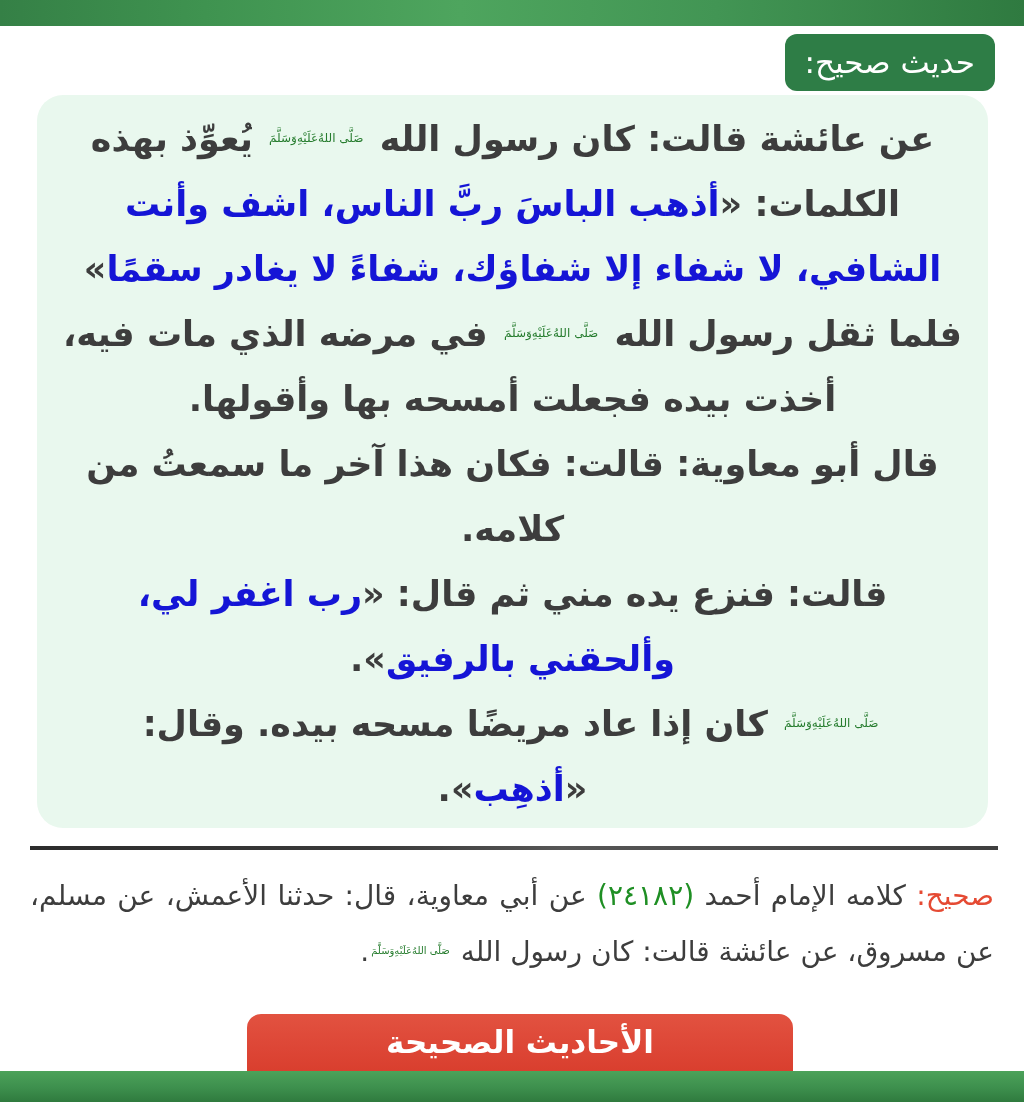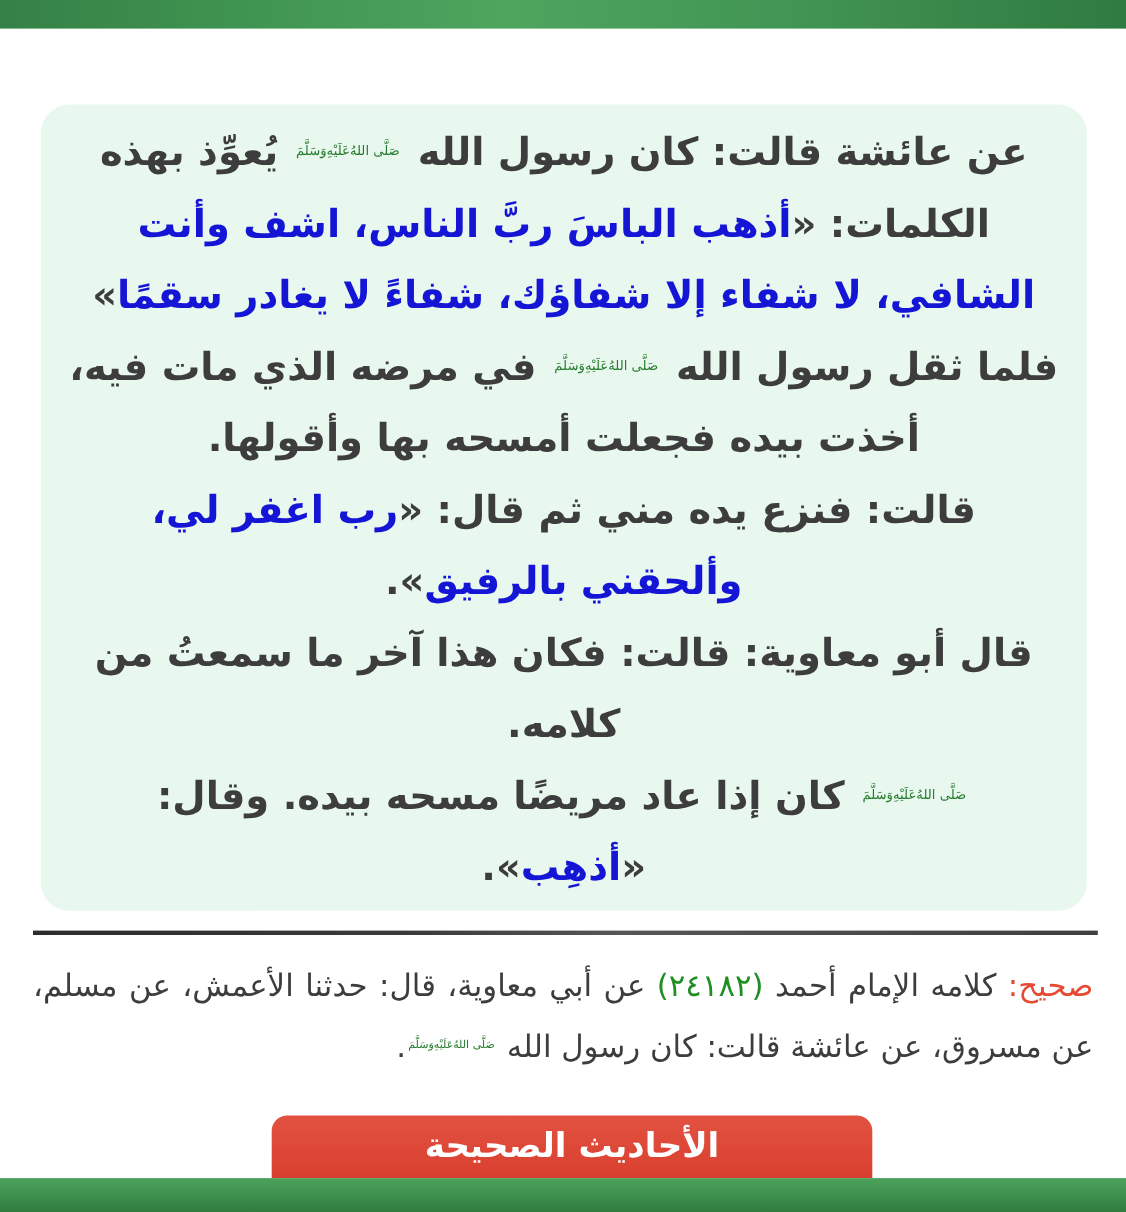--- a/index.html
+++ b/index.html
@@ -106,33 +106,34 @@
     font-weight: bold;
   }
 </style>
 </head>
 <body>
 
 <div class="canvas">
 
   <div class="top-bar"></div>
 
+  <div class="hadith-badge">حديث صحيح:</div>
 
   <div class="hadith-card">
     <p><span class="seg-dark">عن عائشة قالت: كان رسول الله </span><span class="saw">
           <span>صَلَّى اللهُ</span>
           <span>عَلَيْهِ</span>
           <span>وَسَلَّمَ</span>
         </span><span class="seg-dark"> يُعوِّذ بهذه الكلمات: «</span><span class="seg-blue">أذهب الباسَ ربَّ الناس، اشف وأنت الشافي، لا شفاء إلا شفاؤك، شفاءً لا يغادر سقمًا</span><span class="seg-dark">» فلما ثقل رسول الله </span><span class="saw">
           <span>صَلَّى اللهُ</span>
           <span>عَلَيْهِ</span>
           <span>وَسَلَّمَ</span>
         </span><span class="seg-dark"> في مرضه الذي مات فيه، أخذت بيده فجعلت أمسحه بها وأقولها.</span></p>
+    <p><span class="seg-dark">قال أبو معاوية: قالت: فكان هذا آخر ما سمعتُ من كلامه.</span></p>
     <p><span class="seg-dark">قالت: فنزع يده مني ثم قال: «</span><span class="seg-blue">رب اغفر لي، وألحقني بالرفيق</span><span class="seg-dark">».</span></p>
-    <p><span class="seg-dark">قال أبو معاوية: قالت: فكان هذا آخر ما سمعتُ من كلامه.</span></p>
     <p><span class="saw">
           <span>صَلَّى اللهُ</span>
           <span>عَلَيْهِ</span>
           <span>وَسَلَّمَ</span>
         </span><span class="seg-dark"> كان إذا عاد مريضًا مسحه بيده. وقال: «</span><span class="seg-blue">أذهِب</span><span class="seg-dark">».</span></p>
   </div>
 
   <div class="divider"></div>
 
   <p class="source-text"><span class="seg-red">صحيح:</span><span class="seg-dark"> كلامه الإمام أحمد </span><span class="seg-green">(٢٤١٨٢)</span><span class="seg-dark"> عن أبي معاوية، قال: حدثنا الأعمش، عن مسلم، عن مسروق، عن عائشة قالت: كان رسول الله </span><span class="saw saw-sm">

